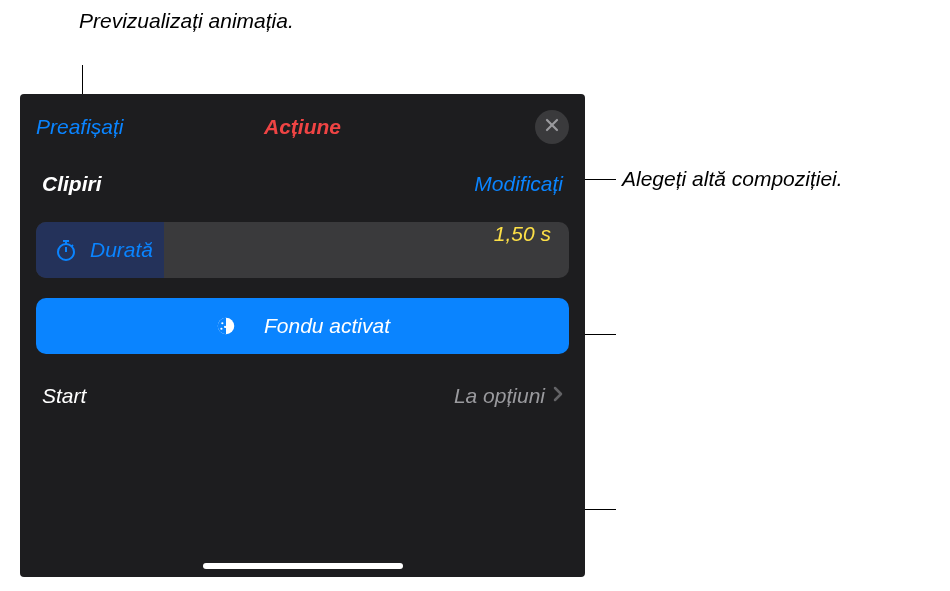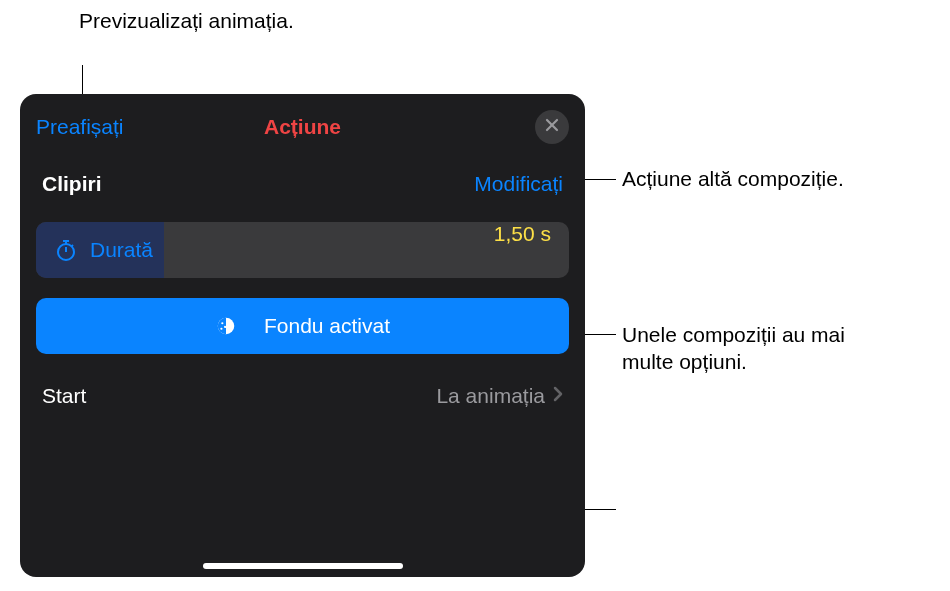--- a/index.html
+++ b/index.html
@@ -11,39 +11,40 @@
       font-family: -apple-system, BlinkMacSystemFont, "Segoe UI", Helvetica, Arial, sans-serif;
       background: #ffffff;
       width: 950px;
       height: 591px;
       position: relative;
     }
     .stage {
       position: relative;
       width: 950px;
       height: 493px;
+      font-style: italic;
     }
     .callout-text {
       position: absolute;
       font-size: 21px;
       color: #000;
       line-height: 1.3;
     }
     .callout-line {
       position: absolute;
       background: #000;
     }
     .panel {
       position: absolute;
       left: 20px;
       top: 94px;
       width: 565px;
       height: 483px;
       background: #1d1d1f;
-      border-radius: 16px;
+      border-radius: 4px;
       padding: 14px 16px 0 16px;
       color: #fff;
       overflow: hidden;
     }
     .panel-header {
       display: flex;
       align-items: center;
       justify-content: space-between;
       height: 38px;
     }
@@ -225,24 +226,23 @@
     }
   </style>
 </head>
 <body>
 
 <div class="stage">
 
   <div class="callout-text" style="left:79px; top:7px; width:220px;">Previzualizați animația.</div>
   <div class="callout-line" style="left:82px; top:65px; width:1px; height:38px;"></div>
 
-  <div class="callout-text" style="left:622px; top:165px;">Acțiune altă compoziție.</div>
+  <div class="callout-text" style="left:622px; top:165px;">Alegeți altă compoziției.</div>
   <div class="callout-line" style="left:566px; top:179px; width:50px; height:1px;"></div>
 
-  <div class="callout-text" style="left:622px; top:321px; width:260px;">Unele compoziții au mai multe opțiuni.</div>
   <div class="callout-line" style="left:584px; top:334px; width:32px; height:1px;"></div>
 
   <div class="callout-line" style="left:558px; top:509px; width:58px; height:1px;"></div>
 
   <div class="panel">
 
     <div class="panel-header">
       <span class="panel-link">Preafișați</span>
       <span class="panel-title">Acțiune</span>
       <div class="close-btn">
@@ -294,21 +294,21 @@
           </g>
         </svg>
       </span>
       <span class="toggle-label">Fondu activat</span>
     </div>
 
 
     <div class="start-row">
       <span class="start-label">Start</span>
       <div class="start-value-wrap">
-        <span class="start-value">La animația</span>
+        <span class="start-value">La opțiuni</span>
         <span class="chevron">
           <svg width="10" height="16" viewBox="0 0 10 16" fill="none" stroke="#636366" stroke-width="2.5" stroke-linecap="round" stroke-linejoin="round">
             <polyline points="2,2 8,8 2,14"></polyline>
           </svg>
         </span>
       </div>
     </div>
 
     <div class="home-indicator"></div>
   </div>

